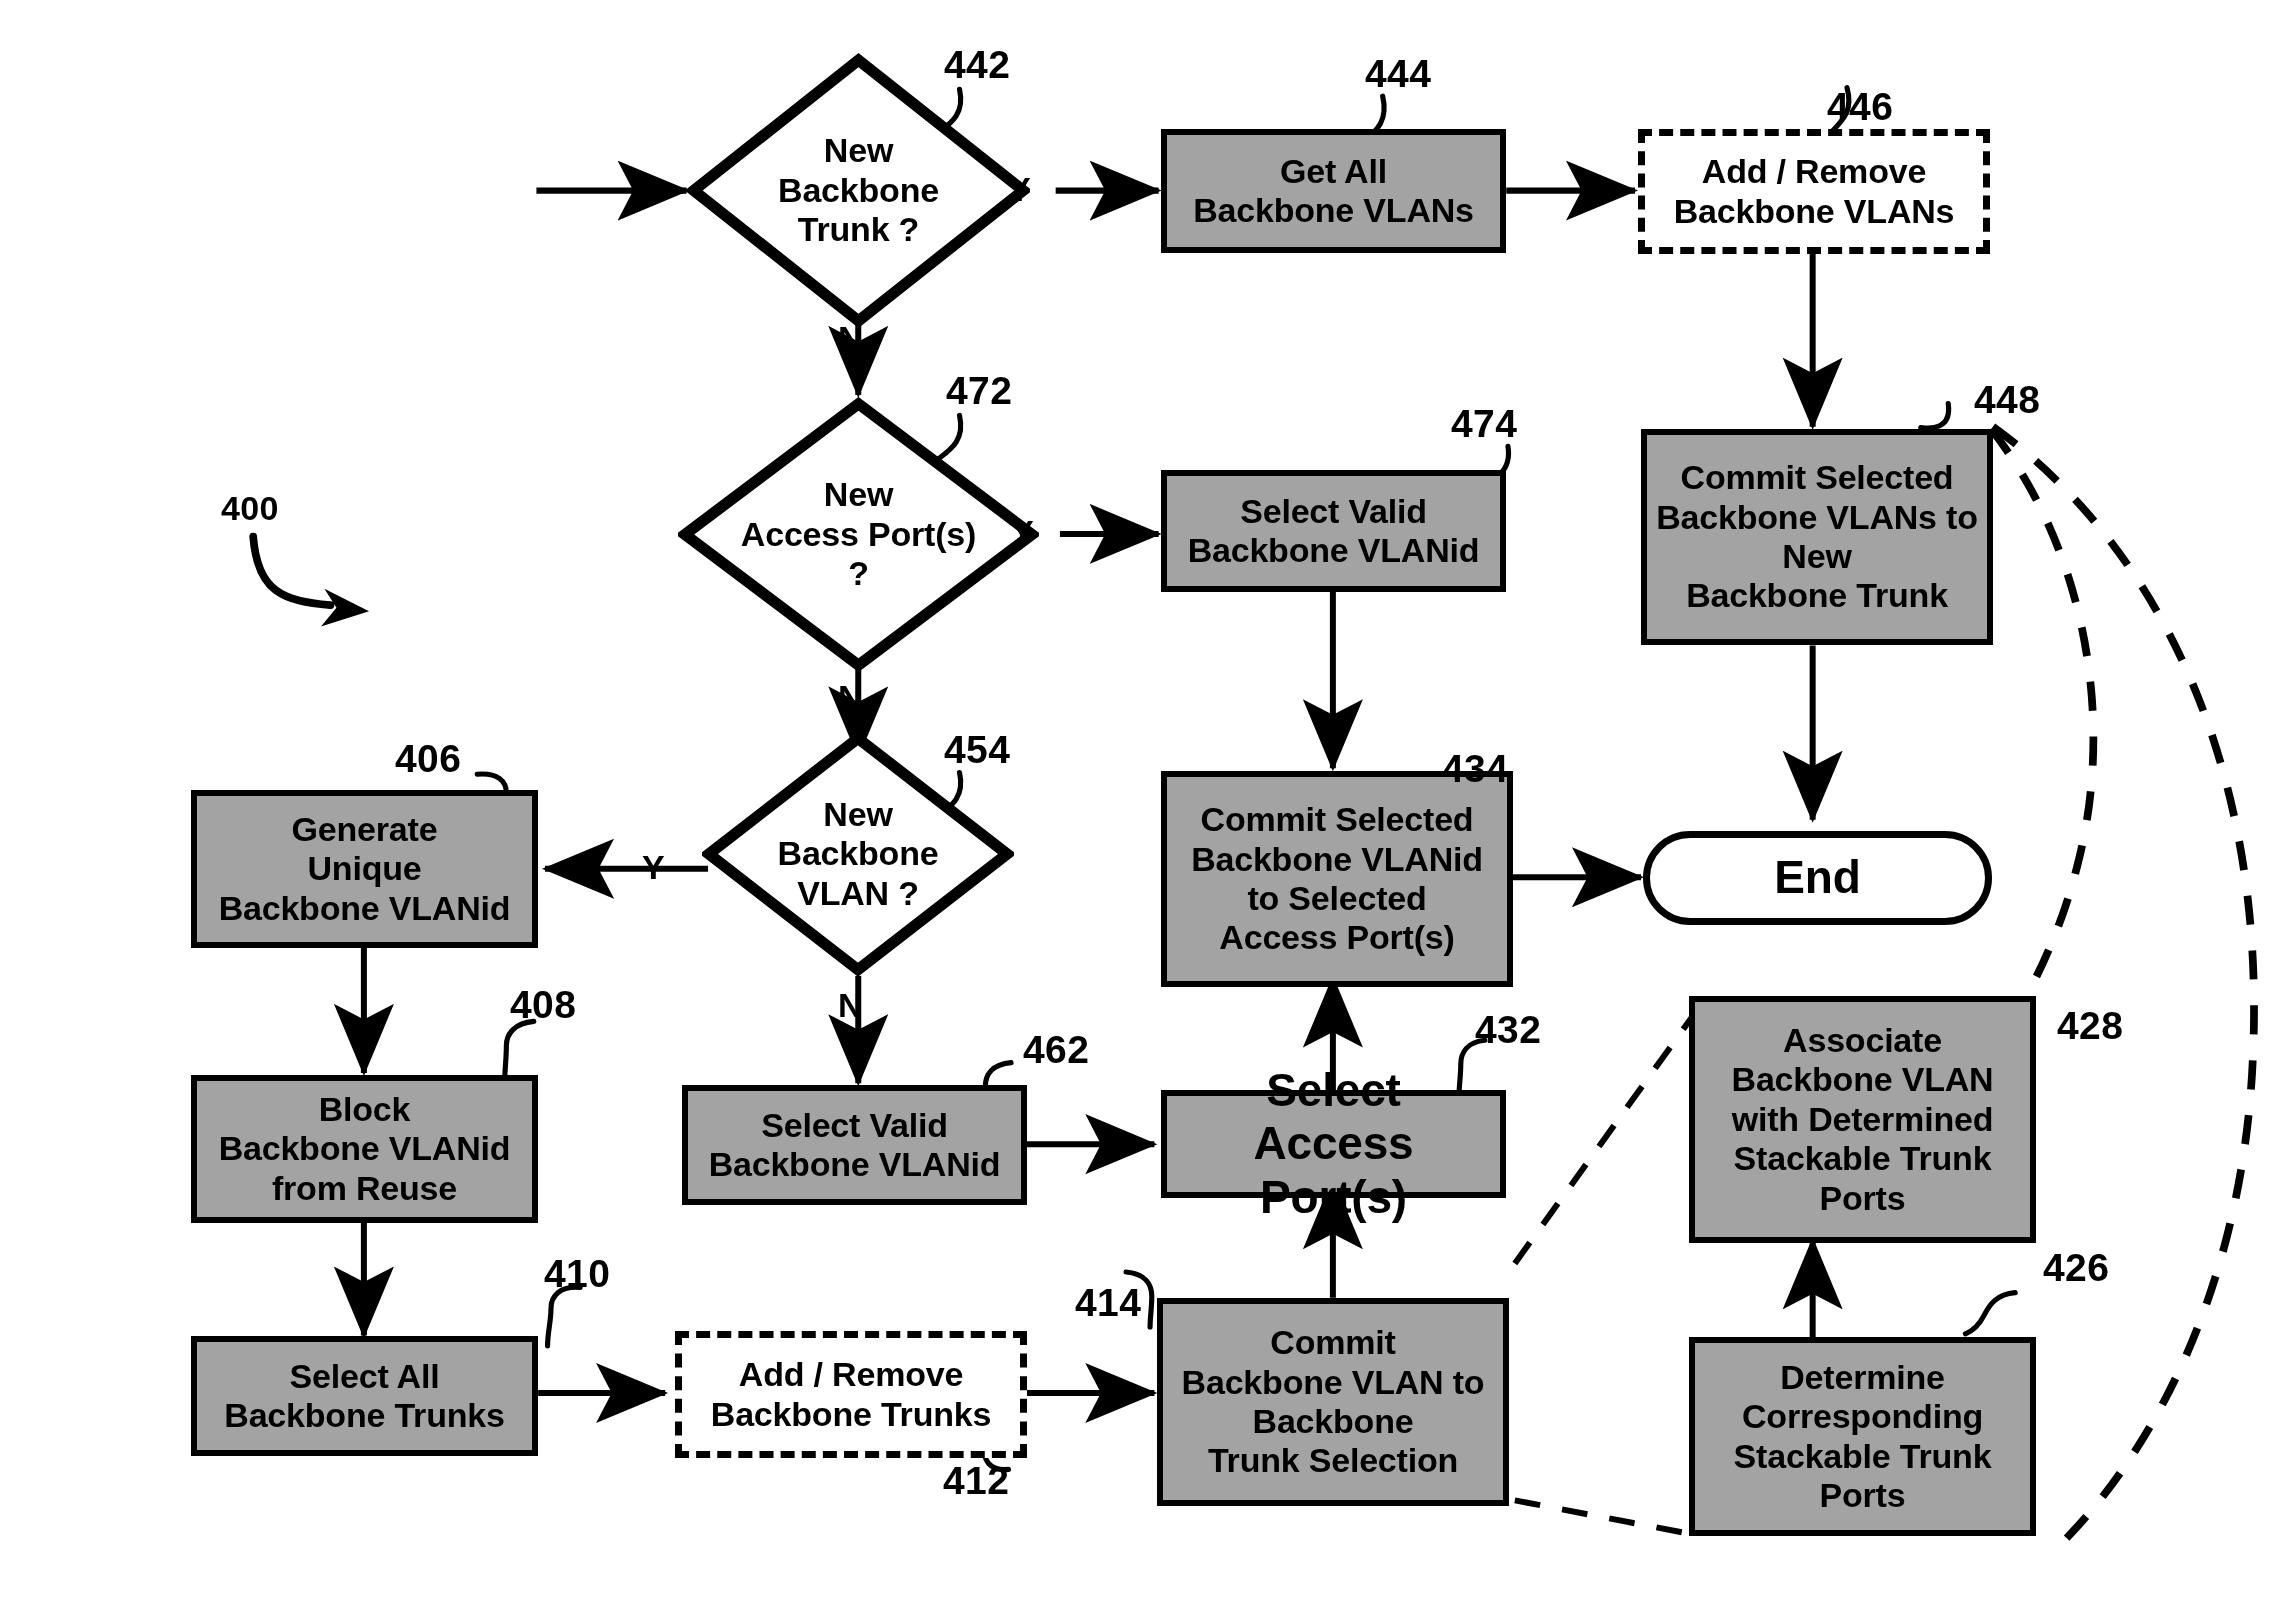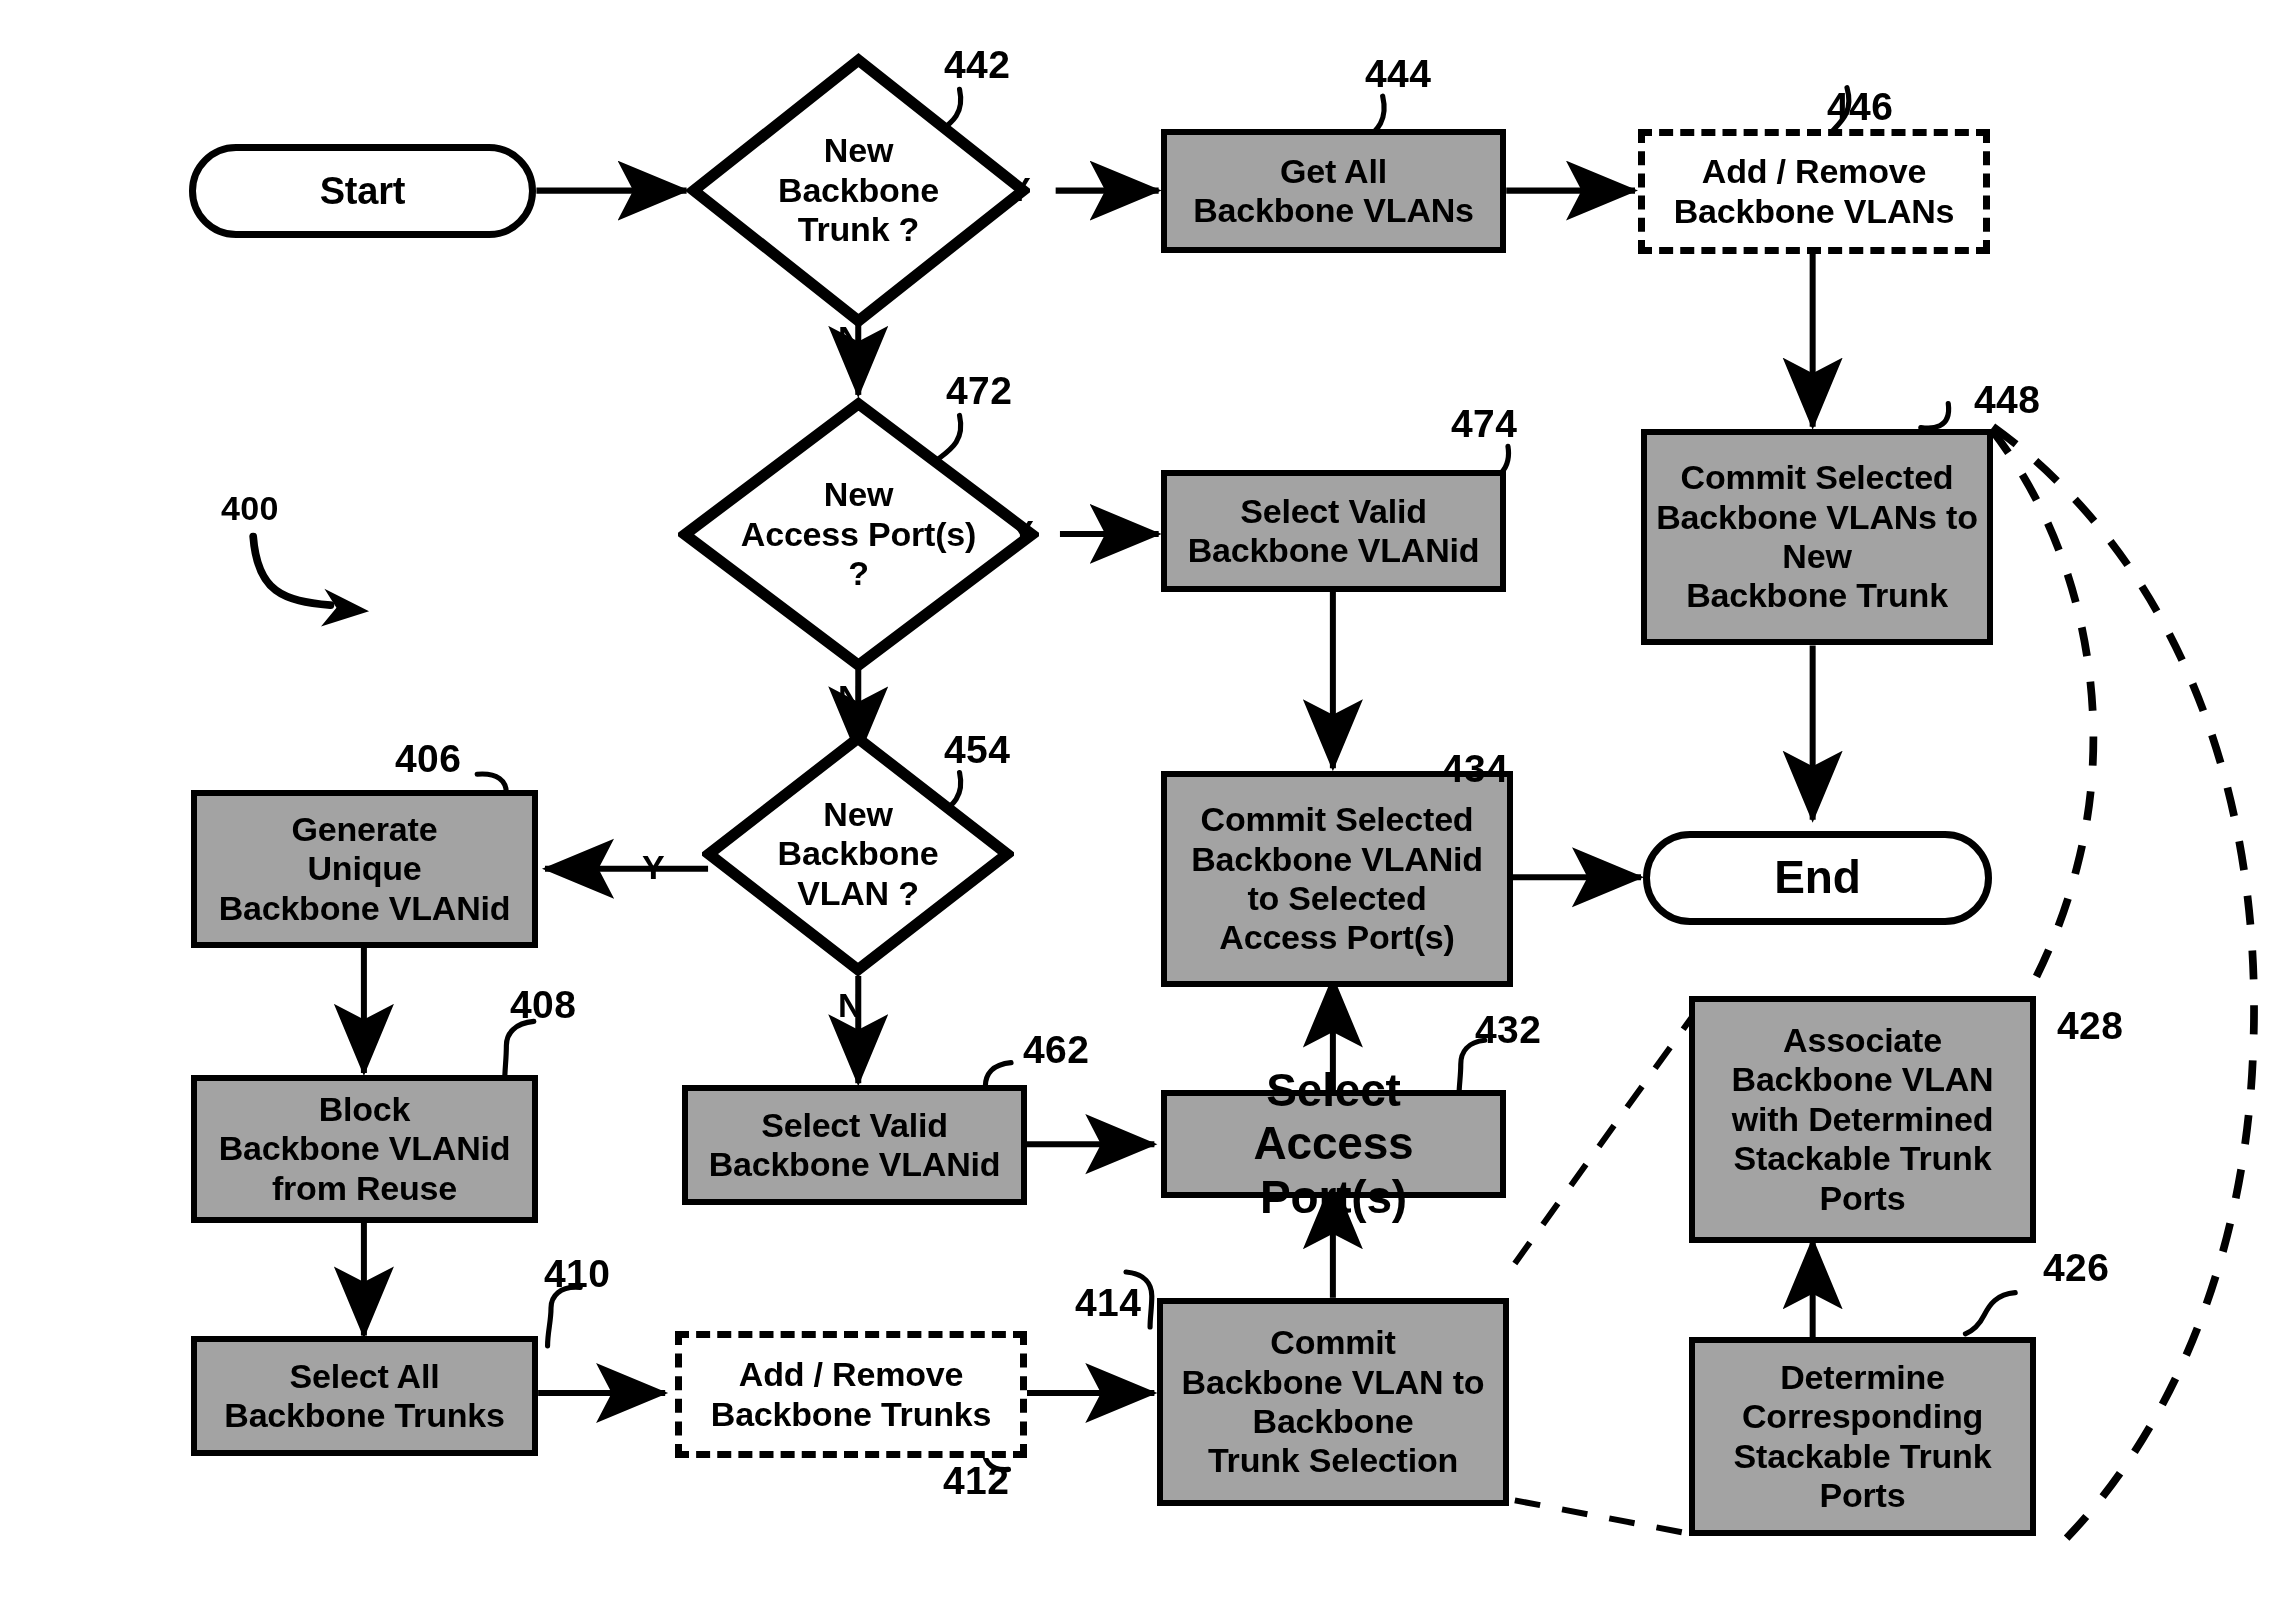--- a/index.html
+++ b/index.html
@@ -174,23 +174,20 @@
       <path d="M676,1500 C652,1498 642,1510 642,1524 C642,1540 638,1552 638,1568"></path>
       <path d="M1175,1712 C1152,1714 1146,1700 1146,1686 C1146,1672 1148,1660 1150,1646"></path>
       <path d="M1178,1238 C1156,1240 1148,1252 1148,1266 C1148,1282 1146,1292 1146,1304"></path>
       <path d="M1730,1212 C1710,1214 1702,1226 1702,1240 C1702,1254 1700,1264 1700,1276"></path>
       <path d="M1312,1482 C1334,1484 1342,1496 1342,1510 C1342,1524 1340,1534 1340,1546"></path>
       <path d="M2360,1230 C2338,1232 2330,1222 2322,1212 C2312,1200 2306,1196 2294,1196"></path>
       <path d="M2348,1506 C2326,1508 2318,1520 2312,1532 C2306,1544 2300,1550 2290,1554"></path>
     </g>
   </svg>
 
-  <div class="node terminal" style="left:189px; top:144px; width:347px; height:94px; font-size:38px;">
-    <span class="txt">Start</span>
-  </div>
 
   <div class="diamond" style="left:687px; top:53px; width:343px; height:275px;">
     <svg class="dshape" viewBox="0 0 400 320">
       <polygon points="200,8 392,160 200,312 8,160" fill="#fff" stroke="#000" stroke-width="13"></polygon>
     </svg>
     <div class="dlabel" style="font-size:34px; white-space:pre-line;">New
 Backbone
 Trunk ?</div>
   </div>
   <div class="refnum" style="left:944px; top:43px;">442</div>

